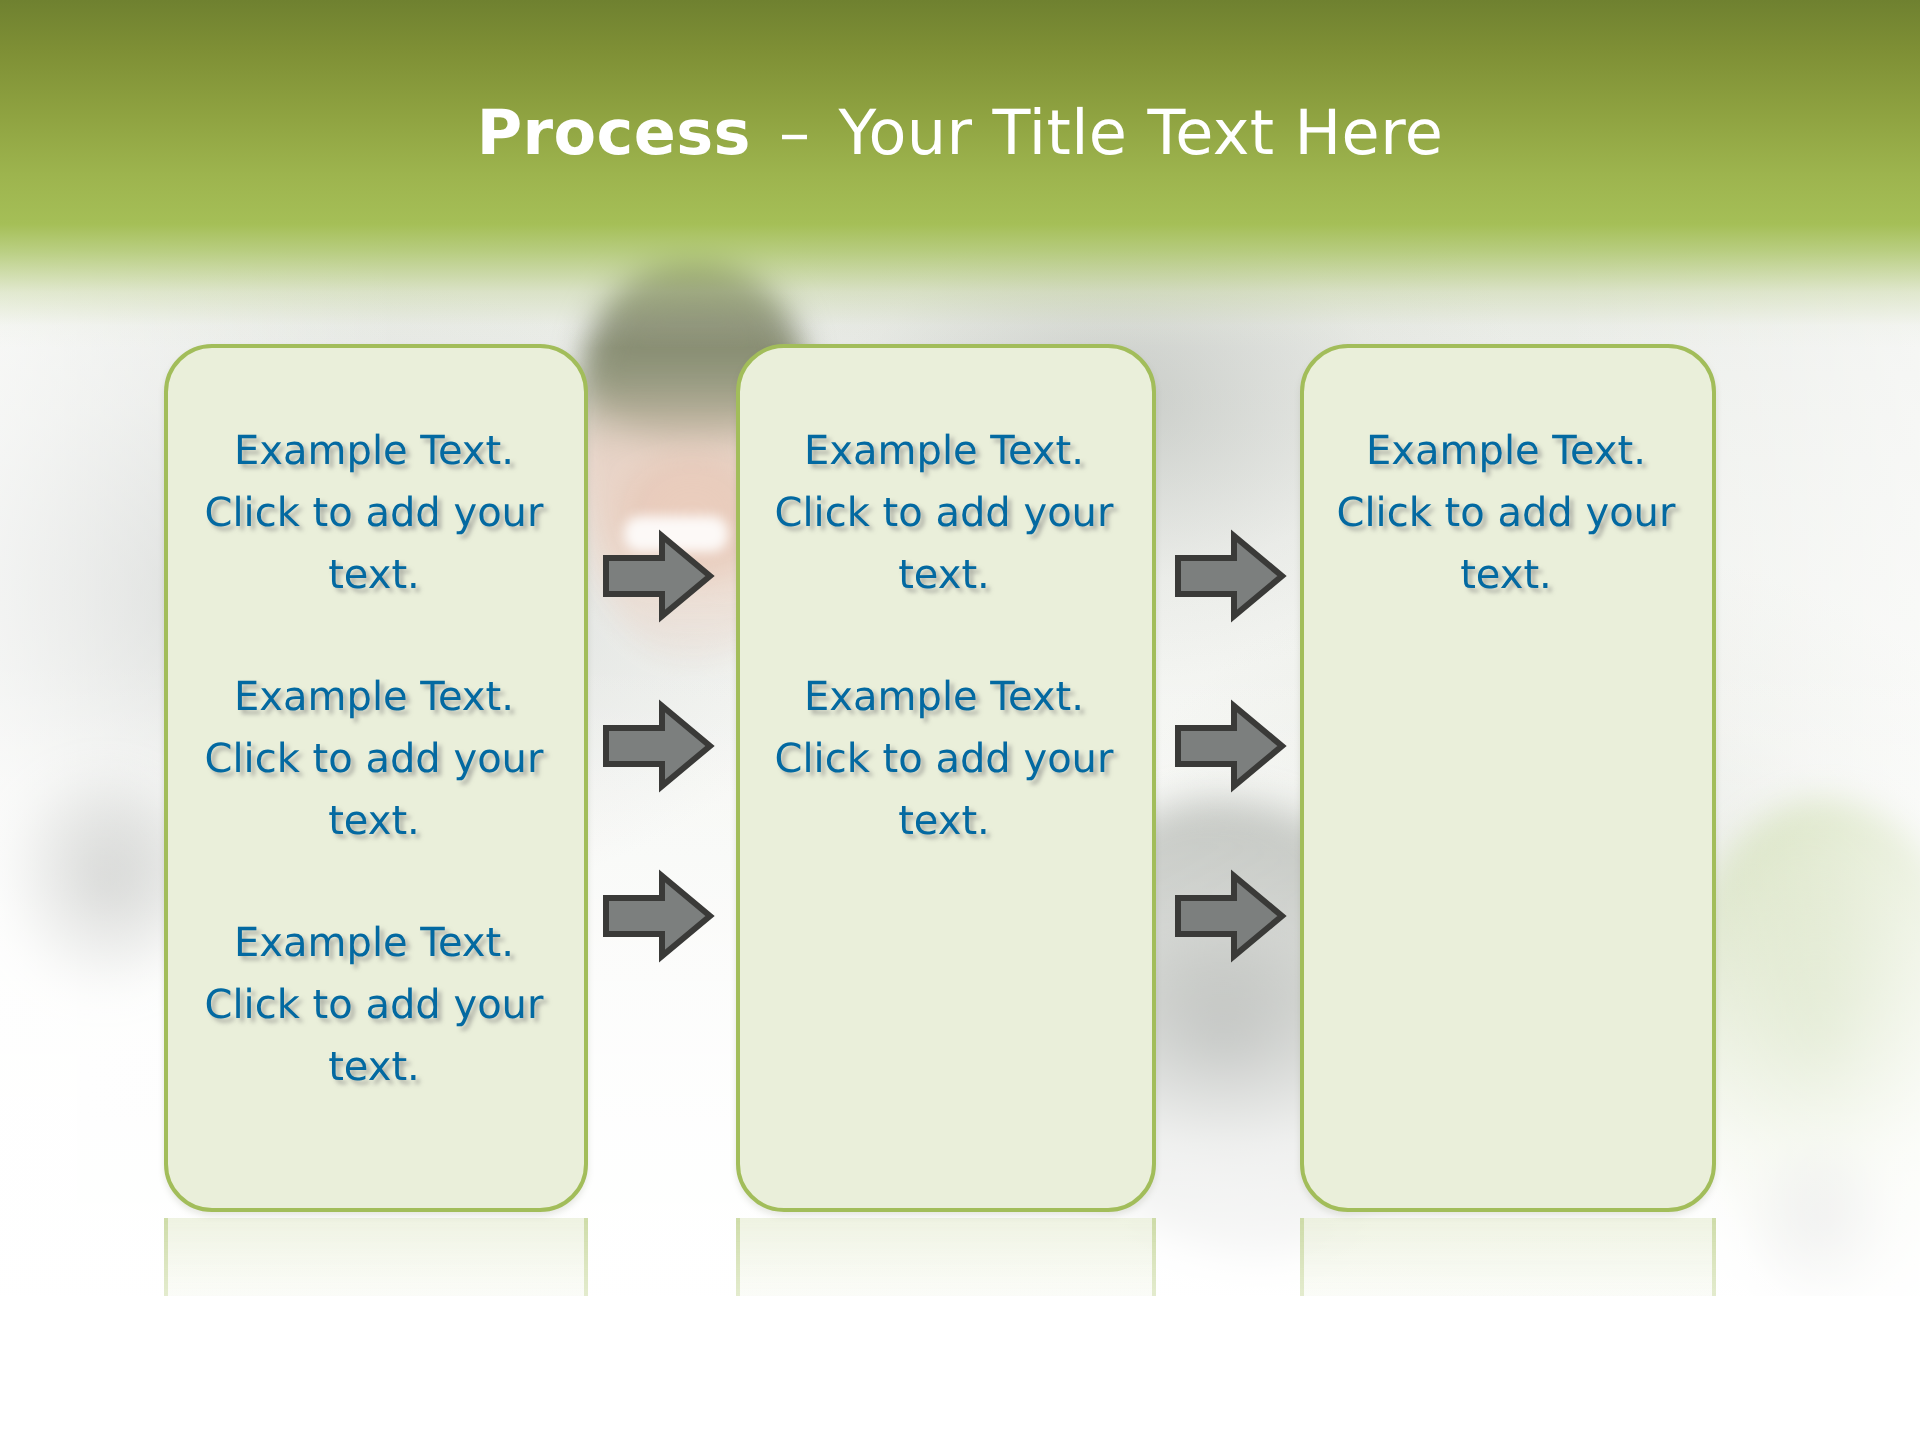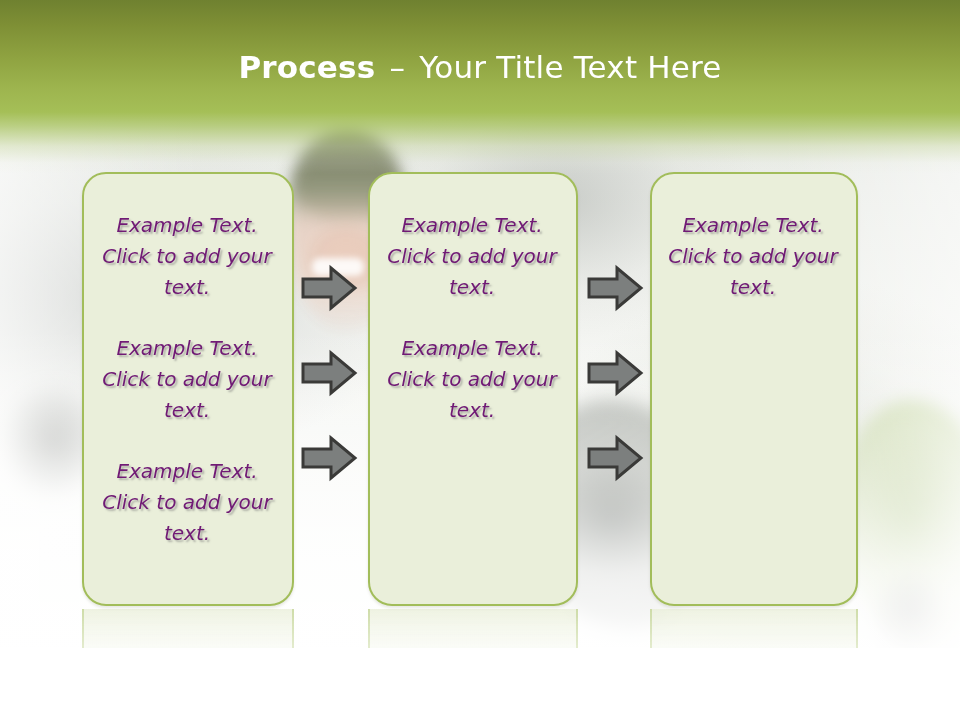--- a/index.html
+++ b/index.html
@@ -175,24 +175,23 @@
   .pbox.box-1 { left: 82px;  width: 212px; }
   .pbox.box-2 { left: 368px; width: 210px; }
   .pbox.box-3 { left: 650px; width: 208px; }
 
   .pbox-inner {
     padding: 36px 18px 0 16px;
   }
   .ptext {
     margin: 0 0 30px 0;
     font-family: "DejaVu Sans", sans-serif;
-    font-style: italic;
     font-size: 20px;
     line-height: 31px;
-    color: #701a75;
+    color: #0369a1;
     text-align: center;
     text-shadow: 2px 2px 2px rgba(120,120,120,0.55);
   }
   .ptext:last-child { margin-bottom: 0; }
 
   
   .refl {
     position: absolute;
     top: 609px;
     height: 110px;

